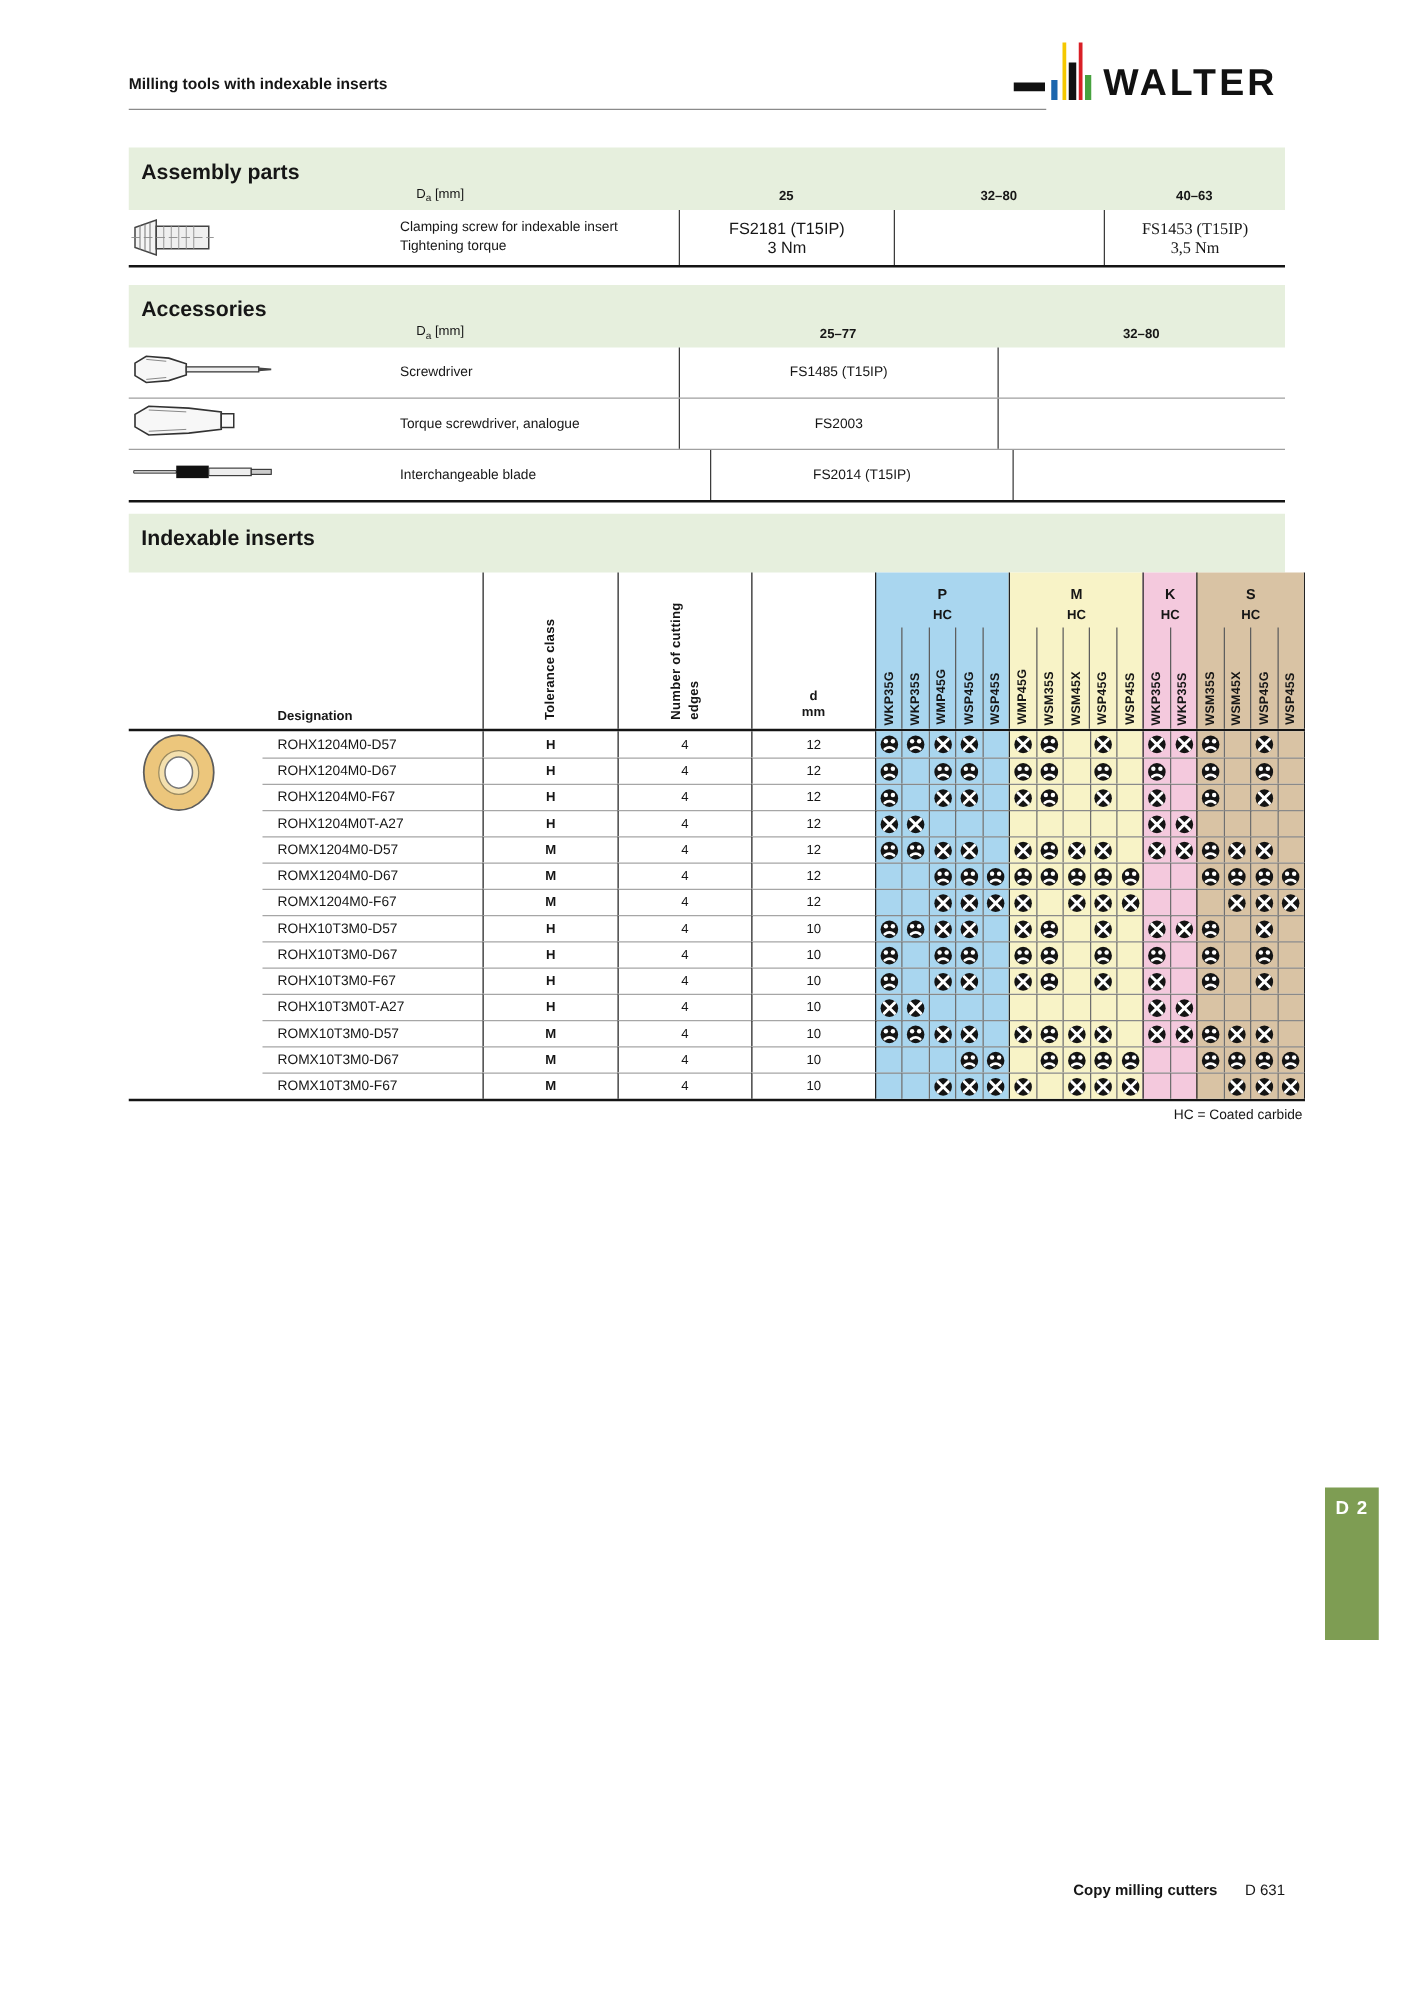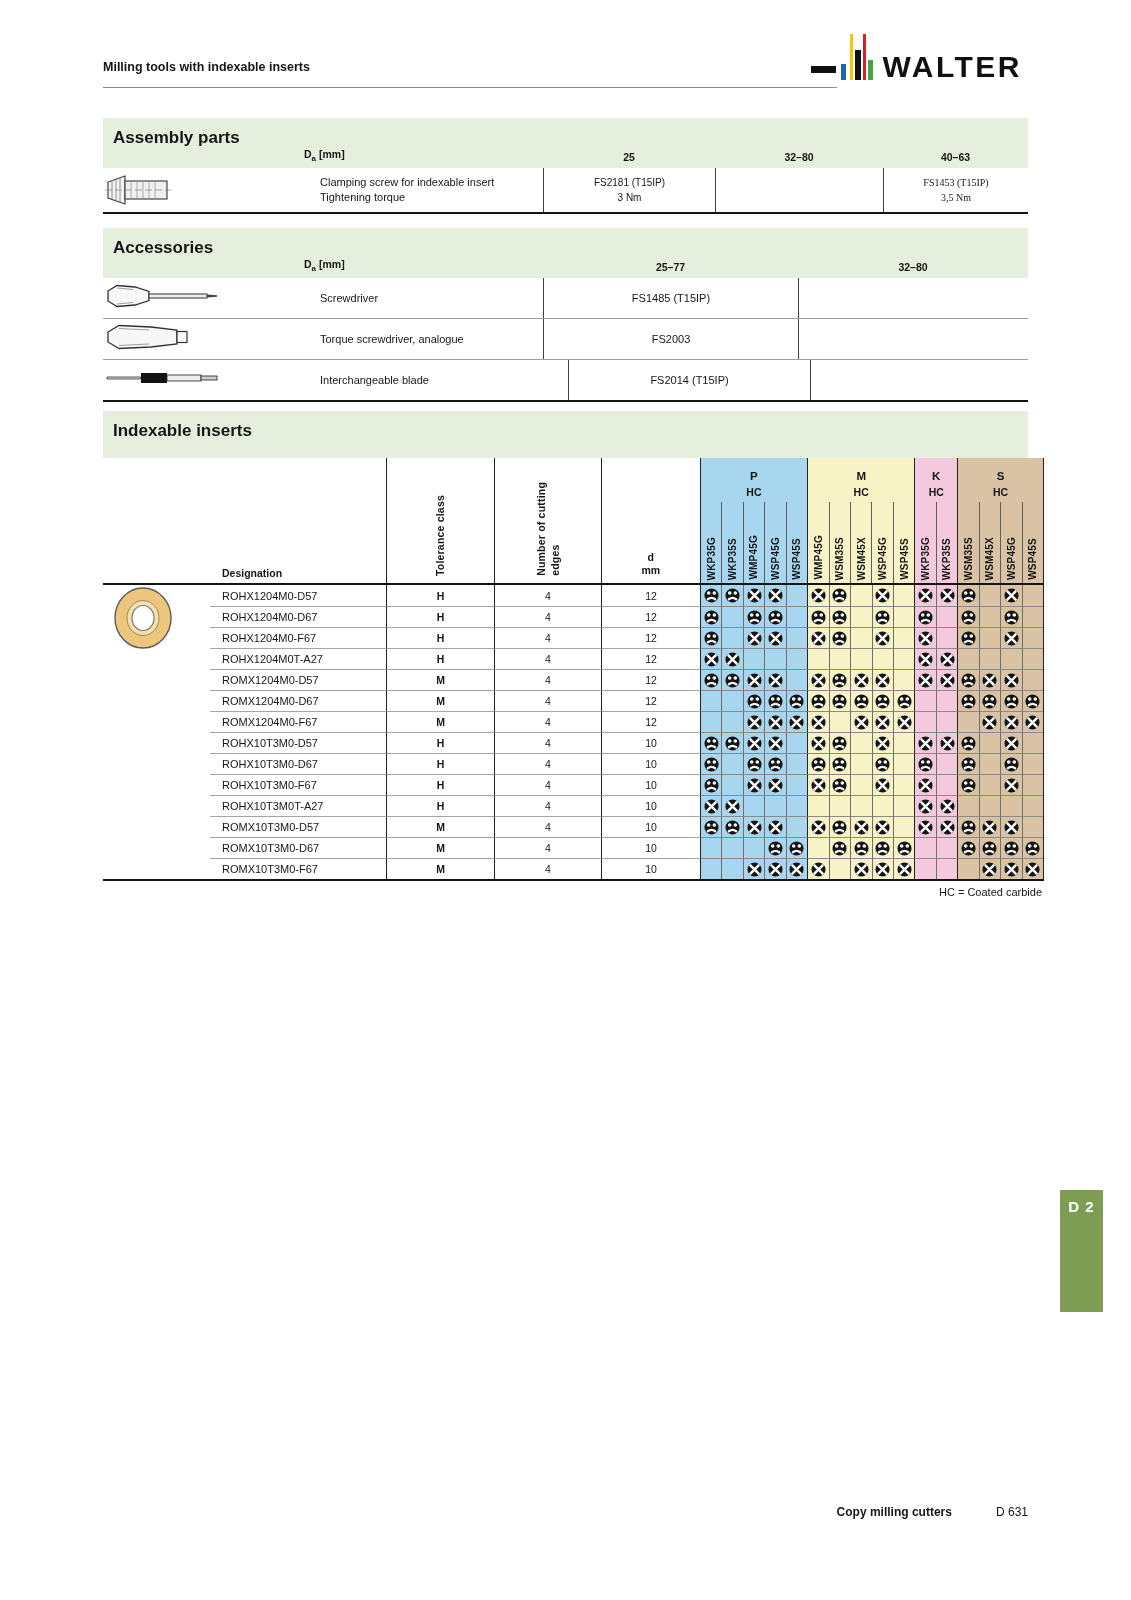--- a/index.html
+++ b/index.html
@@ -16,30 +16,30 @@
   .b-black{width:6px;height:30px;background:#111;}
   .b-red{width:3px;height:46px;background:#d91f26;}
   .b-green{width:5px;height:20px;background:#47a23f;}
   .lg-text{font-size:30px;font-weight:700;letter-spacing:2.5px;line-height:0.82;margin-left:8px;color:#111;}
   
   .band{position:absolute;left:103px;width:925px;background:#e6efdd;}
   .band h2{margin:0;padding:10px 0 0 10px;font-size:17px;font-weight:700;}
   .band-cols{position:absolute;left:0;right:0;bottom:5px;display:flex;font-size:10.5px;font-weight:700;}
   .bc{text-align:center;}
   .bc-desc{position:relative;}
-  .dalab{position:absolute;left:201px;bottom:0;font-size:10.5px;font-weight:700;}
+  .dalab{position:absolute;left:230px;bottom:0;font-size:10.5px;font-weight:400;}
   sub{font-size:8px;}
   
   .as-body{position:absolute;left:103px;top:168px;width:925px;height:44px;display:flex;
            border-bottom:2px solid #141414;box-sizing:content-box;}
   .as-desc{width:440px;position:relative;}
   .as-icon{position:absolute;left:2px;top:4px;}
   .as-text{position:absolute;left:217px;top:50%;transform:translateY(-50%);font-size:11px;line-height:15px;}
   .as-col{box-sizing:border-box;border-left:1px solid #3c3c3c;display:flex;flex-direction:column;
-          justify-content:center;text-align:center;font-size:10px;line-height:15px;}
+          justify-content:center;text-align:center;font-size:13px;line-height:15px;}
   
   .ac-body{position:absolute;left:103px;top:278px;width:925px;border-bottom:2px solid #141414;}
   .ac-row{display:flex;height:40px;}
   .ac-row + .ac-row{border-top:1px solid #a0a0a0;}
   .ac-desc{width:440px;position:relative;}
   .ac-icon{position:absolute;left:2px;top:50%;transform:translateY(-50%);}
   .ac-label{position:absolute;left:217px;top:50%;transform:translateY(-50%);font-size:11px;}
   .ac-col{box-sizing:border-box;border-left:1px solid #3c3c3c;display:flex;align-items:center;
           justify-content:center;font-size:11px;}
   
@@ -77,21 +77,21 @@
          align-items:center;justify-content:center;border-top:1px solid #8a8a8a;}
   .gcell.gstart{border-left:1px solid #222;}
   .bt{border-top:1px solid #a6a6a6;}
   .irow.first .bt,.irow.first .gcell{border-top:none;}
   .donut{position:absolute;left:4px;top:128px;z-index:2;}
   .footnote{position:absolute;top:886px;right:89px;font-size:11px;}
   
   .side-tab{position:absolute;left:1060px;top:1190px;width:43px;height:122px;color:#fff;
             font-size:15px;font-weight:700;text-align:center;padding-top:8px;box-sizing:border-box;
             letter-spacing:1px;}
-  .footer{position:absolute;top:1505px;right:103px;display:flex;align-items:baseline;gap:44px;}
+  .footer{position:absolute;top:1505px;right:103px;display:flex;align-items:baseline;gap:22px;}
   .footer .f-left{font-size:12px;font-weight:700;}
   .footer .f-right{font-size:12px;}
 </style>
 </head>
 <body>
 
 <div class="page">
 
   <div class="hdr-title">Milling tools with indexable inserts</div>
   <div class="hdr-rule"></div>

